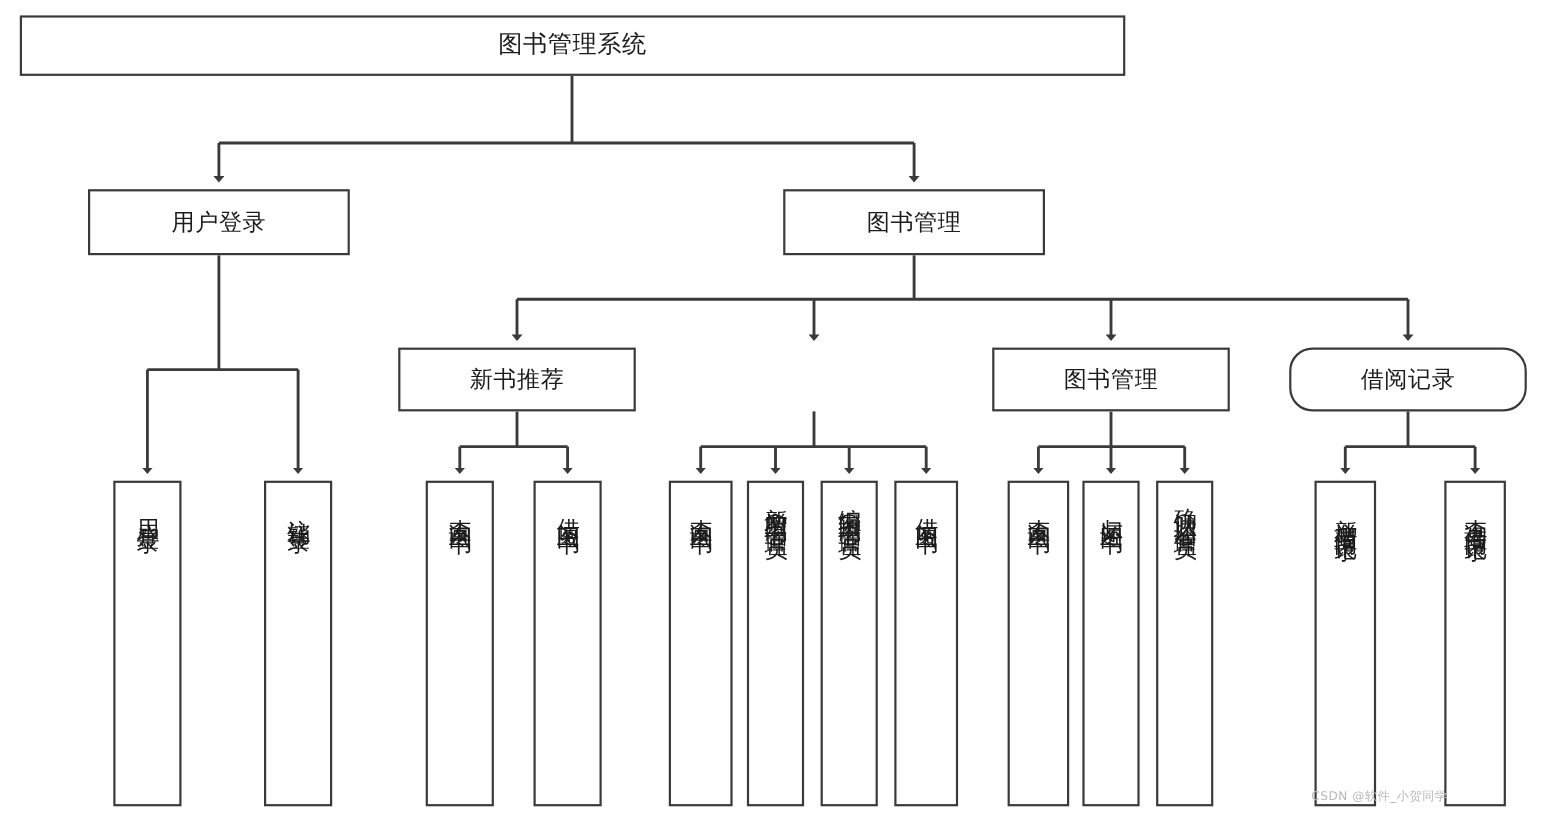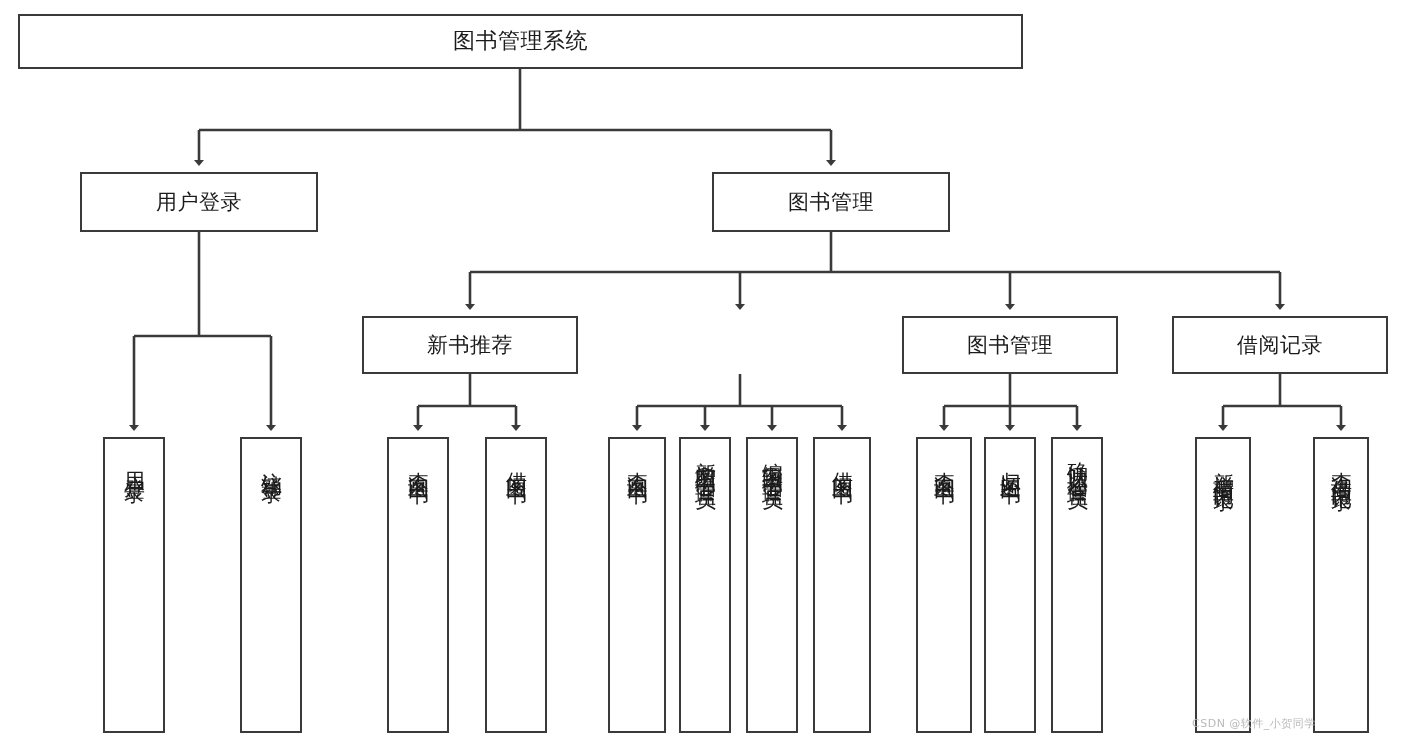--- a/index.html
+++ b/index.html
@@ -133,21 +133,21 @@
   <div class="node horiz" style="left:712px; top:172px; width:238px; height:60px;">
     <span class="label">图书管理</span>
   </div>
 
   <div class="node horiz" style="left:362px; top:316px; width:216px; height:58px;">
     <span class="label">新书推荐</span>
   </div>
   <div class="node horiz" style="left:902px; top:316px; width:216px; height:58px;">
     <span class="label">图书管理</span>
   </div>
-  <div class="node horiz" style="left:1172px; top:316px; width:216px; height:58px;">
+  <div class="node horiz" style="left:1172px; top:316px; width:216px; height:58px;border-radius:21px;">
     <span class="label">借阅记录</span>
   </div>
 
   <div class="node vert" style="left:103px; top:437px; width:62px; height:296px;">
     <span class="label">用户登录</span>
   </div>
   <div class="node vert" style="left:240px; top:437px; width:62px; height:296px;">
     <span class="label">注销登录</span>
   </div>
 

